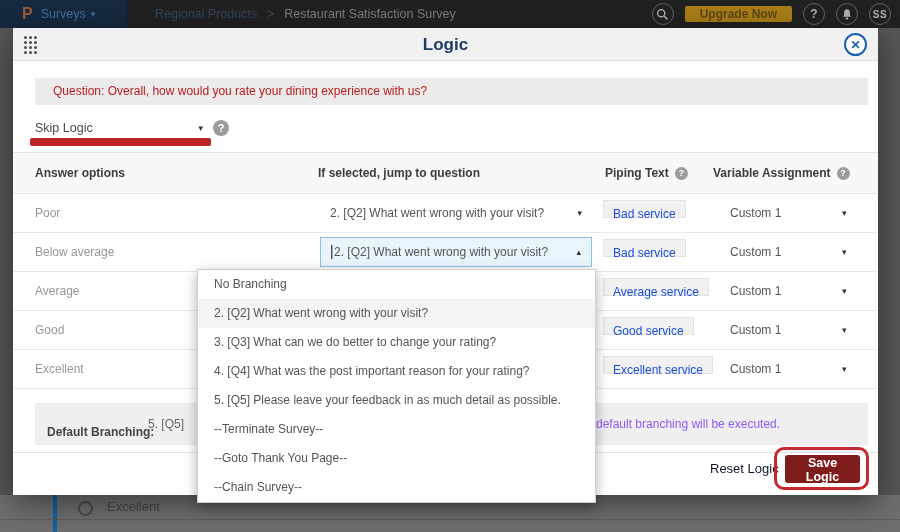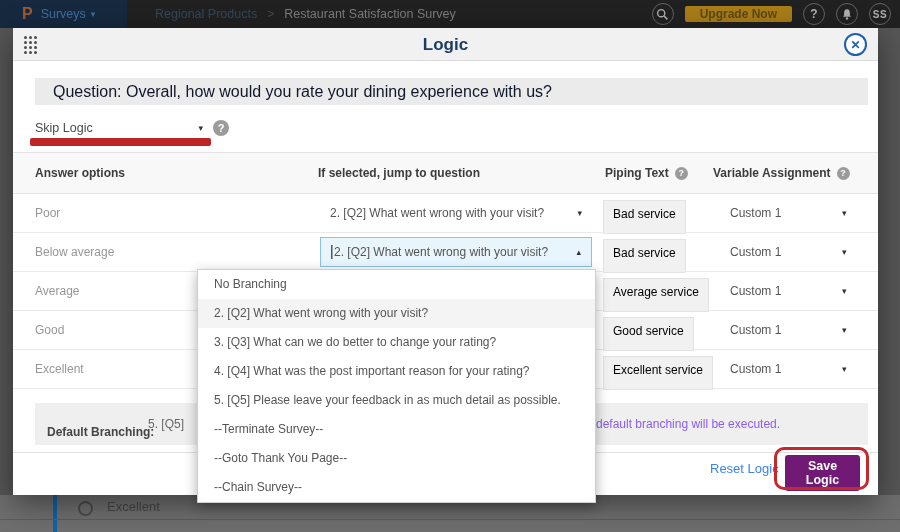--- a/index.html
+++ b/index.html
@@ -42,21 +42,21 @@
   .m-title{position:absolute;left:0;width:865px;top:0;height:15px;text-align:center;line-height:34px;
            font-size:17px;font-weight:bold;color:#1d3c63;}
   .drag-handle{position:absolute;left:11px;top:8px;display:grid;
                grid-template-columns:repeat(3,3px);grid-gap:2px;cursor:move;}
   .drag-dot{width:3px;height:3px;background:#4d4d4d;border-radius:50%;}
   .m-close{position:absolute;right:11px;top:5px;width:23px;height:23px;border:2px solid #1b5fb0;
            border-radius:50%;box-sizing:border-box;color:#1b5fb0;font-size:12px;font-weight:bold;
            display:flex;align-items:center;justify-content:center;cursor:pointer;background:#fff;}
 
   .question-bar{position:absolute;left:22px;top:50px;width:833px;height:27px;background:#ebebeb;
-                color:#0f172a;font-size:16px;line-height:27px;padding-left:18px;box-sizing:border-box;
+                color:#b91c1c;font-size:12px;line-height:27px;padding-left:18px;box-sizing:border-box;
                 white-space:nowrap;overflow:hidden;}
 
   .skip-select{position:absolute;left:22px;top:88px;width:168px;height:24px;font-size:12.5px;
                color:#4a4a4a;display:flex;align-items:center;justify-content:space-between;cursor:pointer;}
   .skip-caret{font-size:9px;color:#333;}
   .skip-underline{position:absolute;left:17px;top:110px;width:181px;height:8px;background:#bd2627;
                   border-radius:2px;z-index:6;pointer-events:none;}
   .help-badge{width:16px;height:16px;border-radius:50%;background:#9b9b9b;color:#fff;font-size:11px;
               font-weight:bold;display:flex;align-items:center;justify-content:center;flex:0 0 auto;}
   .skip-help{position:absolute;left:200px;top:92px;}
@@ -71,34 +71,34 @@
   .rows{position:absolute;left:0;top:166px;width:865px;}
   .t-row{position:relative;height:39px;border-bottom:1px solid #eaeaea;box-sizing:border-box;}
   .opt-label{position:absolute;left:22px;top:0;line-height:39px;font-size:12px;color:#979797;}
   .jump{position:absolute;left:307px;top:4px;width:272px;height:30px;box-sizing:border-box;
         font-size:12px;color:#555;display:flex;align-items:center;justify-content:space-between;
         padding:0 10px;cursor:pointer;}
   .jump-caret{font-size:9px;color:#333;}
   .jump-active{background:#e9f5fd;border:1px solid #8cc2ea;}
   .jump-active .jv{box-shadow:inset 1.5px 0 0 #555;padding-left:3px;}
   .jv{white-space:nowrap;overflow:hidden;}
-  .piping{position:absolute;left:590px;top:6px;height:34px;line-height:26px;background:#f1f1f1;
-          border:1px solid #e3e3e3;box-sizing:border-box;font-size:12px;color:#000000;
+  .piping{position:absolute;left:590px;top:6px;height:18px;line-height:26px;background:#f1f1f1;
+          border:1px solid #e3e3e3;box-sizing:border-box;font-size:12px;color:#1d4ed8;
           padding:0 9px;white-space:nowrap;}
   .variable{position:absolute;left:717px;top:0;line-height:39px;font-size:12px;color:#555;cursor:pointer;}
   .var-caret{position:absolute;left:829px;top:0;line-height:39px;font-size:9px;color:#333;cursor:pointer;}
 
   .default-band{position:absolute;left:22px;top:375px;width:833px;height:42px;background:#efefef;}
   .db-label{position:absolute;left:12px;top:0;line-height:42px;font-weight:bold;font-size:12px;color:#454545;margin-top:8px;}
   .db-jump{position:absolute;left:113px;top:0;line-height:42px;font-size:12px;color:#666;}
   .db-note{position:absolute;left:561px;top:0;line-height:42px;font-size:12px;color:#8b5cf6;white-space:nowrap;}
 
   .f-divider{position:absolute;left:0;top:424px;width:865px;border-top:1px solid #e2e2e2;}
-  .reset-link{position:absolute;left:697px;top:427px;line-height:28px;font-size:13px;color:#3b82f6;cursor:pointer;}
-  .save-btn{position:absolute;left:772px;top:427px;width:75px;height:36px;background:#701a75;color:#fff;
+  .reset-link{position:absolute;left:697px;top:427px;line-height:28px;font-size:13px;color:#0f172a;cursor:pointer;}
+  .save-btn{position:absolute;left:772px;top:427px;width:75px;height:28px;background:#7f1d1d;color:#fff;
             font-size:12.5px;font-weight:bold;border:none;border-radius:3px;cursor:pointer;
             font-family:"Liberation Sans",sans-serif;}
   .save-annotation{position:absolute;left:761px;top:419px;width:95px;height:43px;border:3px solid #c4292d;
                    border-radius:10px;z-index:7;pointer-events:none;box-sizing:border-box;}
 
   
   .dropdown-panel{position:absolute;left:197px;top:269px;width:399px;height:234px;background:#fff;
                   border:1px solid #cfcfcf;box-sizing:border-box;z-index:20;
                   box-shadow:0 4px 12px rgba(0,0,0,.32);}
   .dd-item{height:29px;line-height:29px;padding-left:16px;font-size:12px;color:#555;

